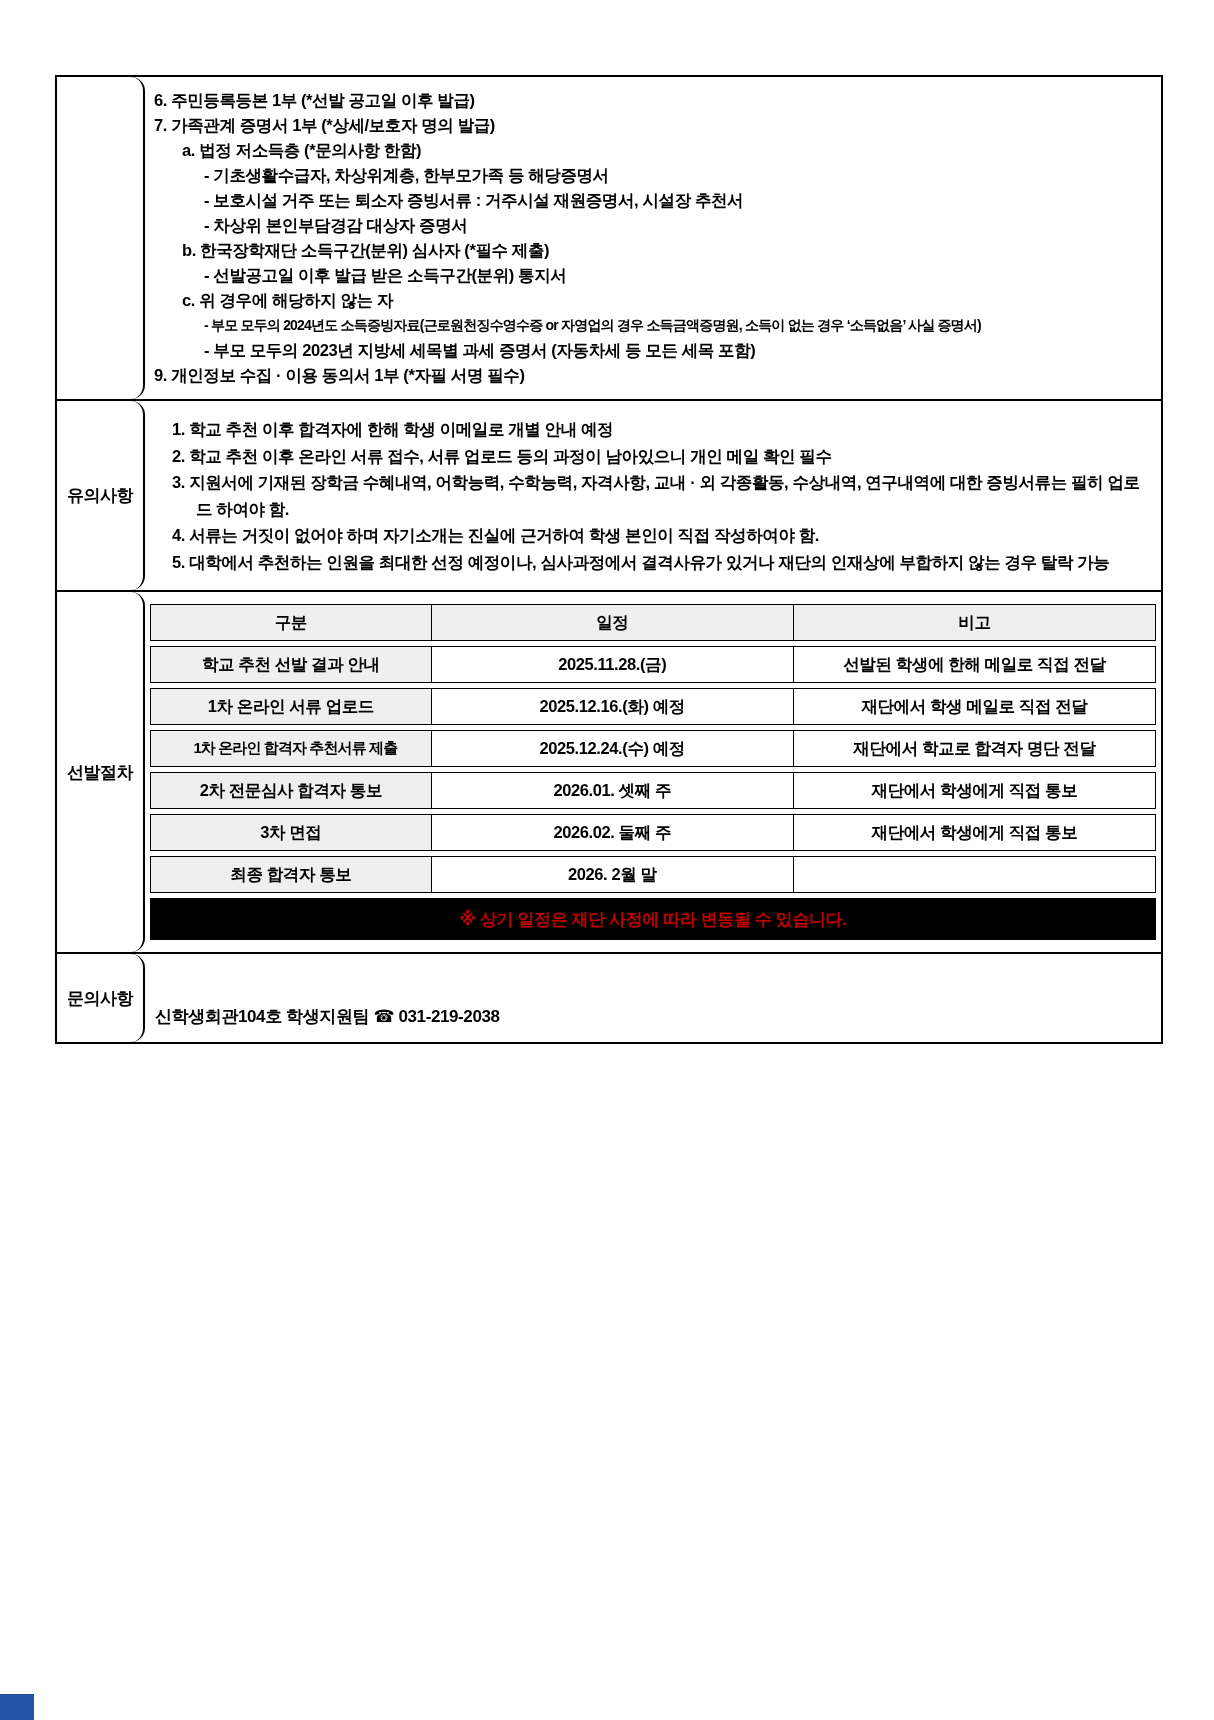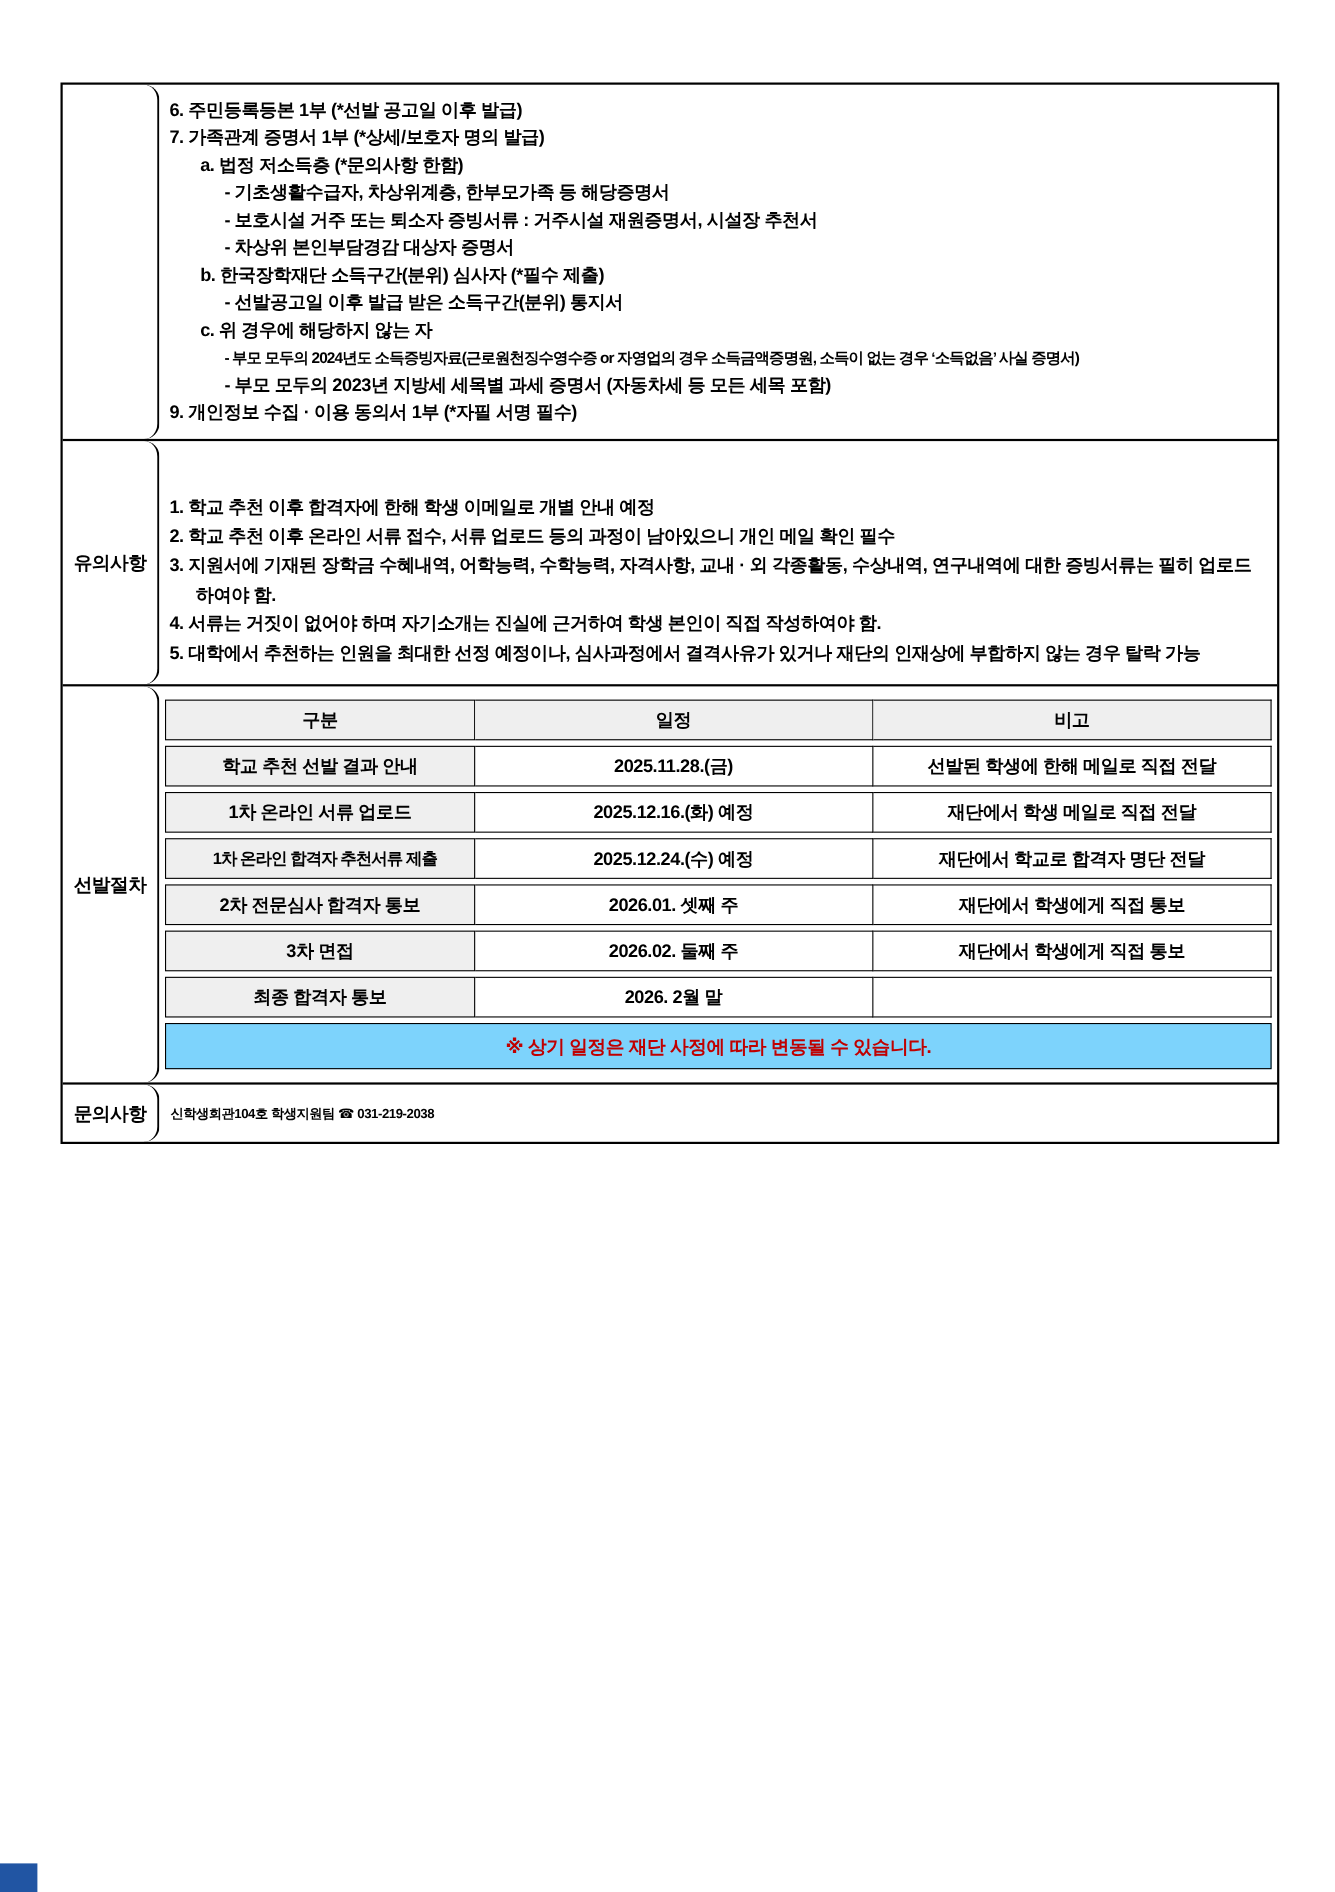--- a/index.html
+++ b/index.html
@@ -45,21 +45,21 @@
     font-size: 16.5px;
     line-height: 25px;
     white-space: nowrap;
     letter-spacing: -0.4px;
   }
   .doc-line.indent-1 { padding-left: 28px; }
   .doc-line.indent-2 { padding-left: 50px; }
   .doc-line.condensed { font-size: 14px; letter-spacing: -0.8px; }
 
   
-  .notes-list { padding: 15px 8px 15px 9px; margin-top: 32px; }
+  .notes-list { padding: 15px 8px 15px 27px; }
   .note-line {
     font-size: 16.5px;
     line-height: 26.5px;
     letter-spacing: -0.4px;
     padding-left: 24px;
     text-indent: -24px;
   }
 
   
   .proc-cell { padding: 7px 5px; }
@@ -83,34 +83,35 @@
     white-space: nowrap;
   }
   .schedule-table th:first-child, .schedule-table td:first-child { border-left: 1.5px solid #000000; }
   .schedule-table th { background: #efefef; }
   .schedule-table col.c-cat { width: 28%; }
   .schedule-table col.c-sch { width: 36%; }
   .schedule-table col.c-rem { width: 36%; }
   .schedule-table td.cat { background: #efefef; }
   .schedule-table td.cat.condensed { font-size: 15px; letter-spacing: -0.9px; padding-left: 13px; }
   .schedule-table td.note-cell {
-    background: #7dd3fc;
+    background: #000000;
     color: #c00000;
     font-size: 17px;
     height: 42px;
   }
 
   
   .inquiry-cell {
     display: flex;
     align-items: center;
     min-height: 52px;
-    font-size: 12px;
+    font-size: 17px;
     letter-spacing: -0.4px;
     padding: 8px 10px;
+    margin-top: 36px;
   }
 
   
   .corner-mark {
     position: absolute;
     left: 0;
     bottom: 0;
     width: 34px;
     height: 26px;
     background: #2155a3;

